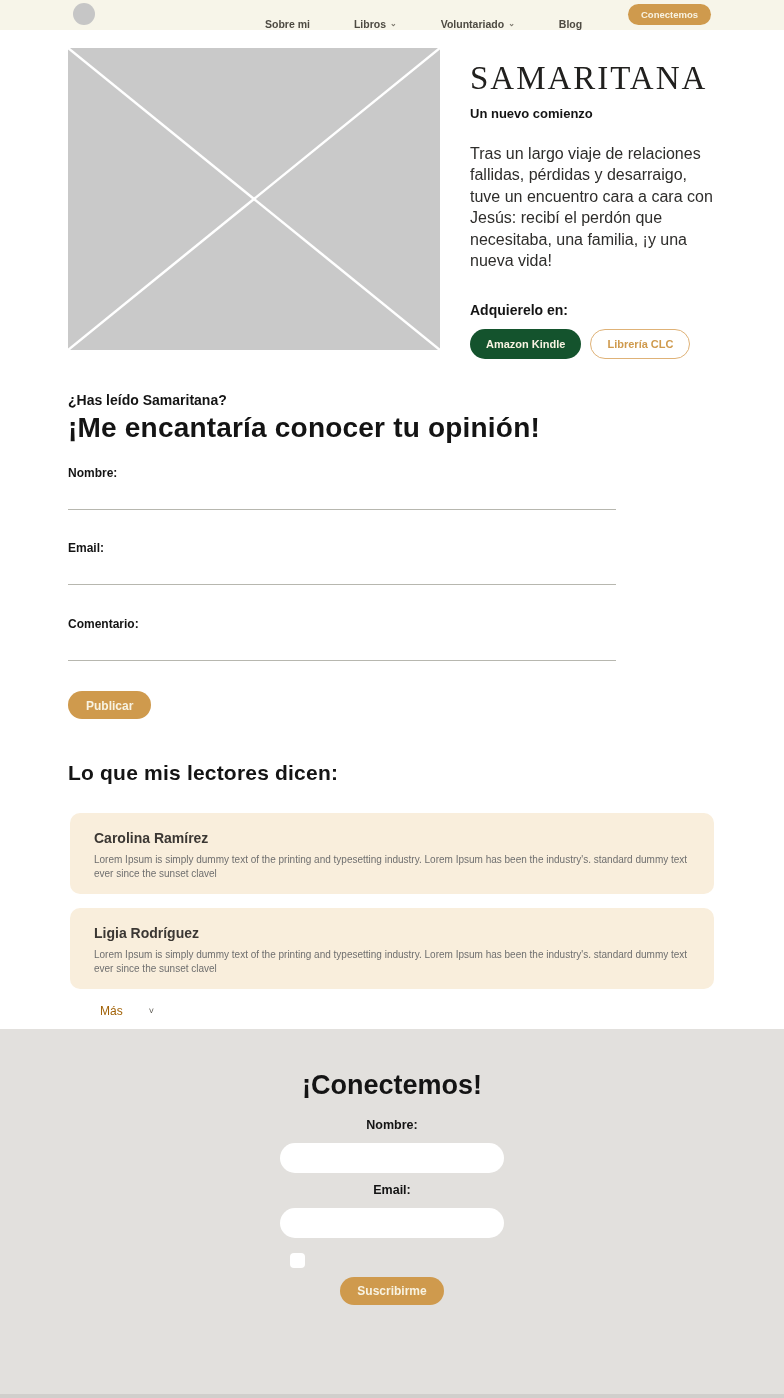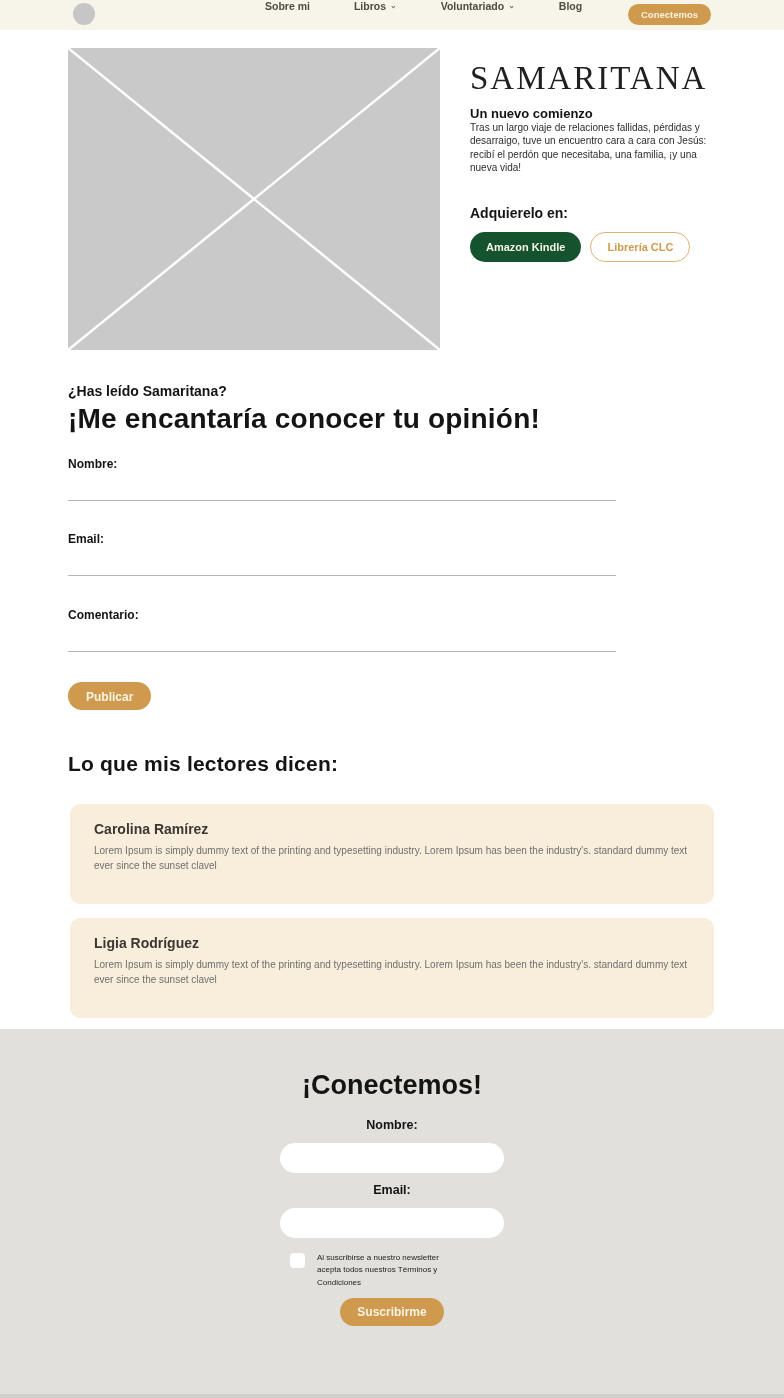--- a/index.html
+++ b/index.html
@@ -12,21 +12,21 @@
   .navbar {
     position:relative; height:30px; background:#f7f5e9;
     display:flex; align-items:center;
   }
   .logo-circle {
     position:absolute; left:73px; top:3px; width:22px; height:22px;
     border-radius:50%; background:#c6c6c6;
   }
   .nav-links {
     position:absolute; left:265px; top:0; height:30px;
-    display:flex; align-items:flex-start; gap:44px;
+    display:flex; align-items:flex-end; gap:44px;
   }
   .nav-item {
     font-size:10.5px; font-weight:600; color:#4d4a42; cursor:pointer;
     display:flex; align-items:center; gap:4px; white-space:nowrap;
   }
   .nav-chevron { font-size:8px; color:#7a766c; line-height:1; }
   .nav-cta {
     position:absolute; right:73px; top:4px; height:21px;
     background:#cf9a4d; border:none; border-radius:11px;
     color:#f8f3e2; font-weight:700; font-size:9.5px;
@@ -38,21 +38,21 @@
     width:372px; height:302px; background:#c9c9c9; flex:none; position:relative;
   }
   .hero-image svg { position:absolute; inset:0; width:100%; height:100%; }
   .hero-text { margin-left:30px; width:246px; }
   .hero-title {
     font-family:"Liberation Serif", serif; font-weight:400;
     font-size:33px; letter-spacing:2px; color:#21201e; margin-top:12px;
     white-space:nowrap;
   }
   .hero-subtitle { font-size:13px; font-weight:700; margin-top:9px; color:#141414; }
-  .hero-desc { font-size:10px; line-height:1.34; color:#2e2d2b; }
+  .hero-desc { font-size:16px; line-height:1.34; color:#2e2d2b; margin-top:22px; }
   .buy-heading { font-size:14px; font-weight:700; margin-top:30px; color:#141414; }
   .buy-row { display:flex; gap:9px; margin-top:11px; }
   .btn-pill {
     height:30px; border-radius:15px; font-weight:700; font-size:11px;
     padding:0 16px; cursor:pointer; font-family:inherit;
     display:flex; align-items:center; justify-content:center;
   }
   .btn-filled { background:#14532d; border:none; color:#f8f3e2; }
   .btn-outline { background:#ffffff; border:1px solid #dfb277; color:#cf9a4d; }
   
@@ -71,21 +71,21 @@
   .publish-btn {
     margin-top:30px; height:28px; border-radius:14px; border:none;
     background:#cf9a4d; color:#f8f3e2; font-weight:700; font-size:12px;
     padding:8px 18px; cursor:pointer; font-family:inherit;
   }
   
   .testimonials { margin-top:42px; }
   .testimonials .big-heading { margin-left:68px; font-size:21px; }
   .t-card {
     margin:0 70px; width:644px; background:#f9eedc; border-radius:10px;
-    padding:17px 24px 14px 24px; height:100px;
+    padding:17px 24px 14px 24px; height:81px;
   }
   .t-card-1 { margin-top:28px; } .t-card-2 { margin-top:14px; }
   .t-name { font-size:14px; font-weight:700; color:#3b3733; }
   .t-text { font-size:10px; line-height:1.45; color:#6f6f6f; margin-top:7px; }
   .more-row {
     margin:15px 0 0 68px; display:flex; align-items:center; gap:26px; cursor:pointer;
   }
   .more-label { font-size:12px; font-weight:400; color:#a16207;padding-left:32px; }
   .more-chevron { font-size:9px; color:#55524a; }
   
@@ -207,19 +207,18 @@
   <div class="footer-heading">¡Conectemos!</div>
 
   <div class="f-label f-label-1">Nombre:</div>
   <input class="f-input" type="text" style="">
 
   <div class="f-label f-label-2">Email:</div>
   <input class="f-input" type="text" style="">
 
   <div class="consent-row">
     <input class="consent-checkbox" type="checkbox" style="">
-    <div class="consent-text">Al suscribirse a nuestro newsletter acepta todos nuestros Términos y Condiciones</div>
   </div>
 
   <button class="subscribe-btn">Suscribirme</button>
 
   <div class="footer-bottom-edge"></div>
 </div>
 
 </body></html>

